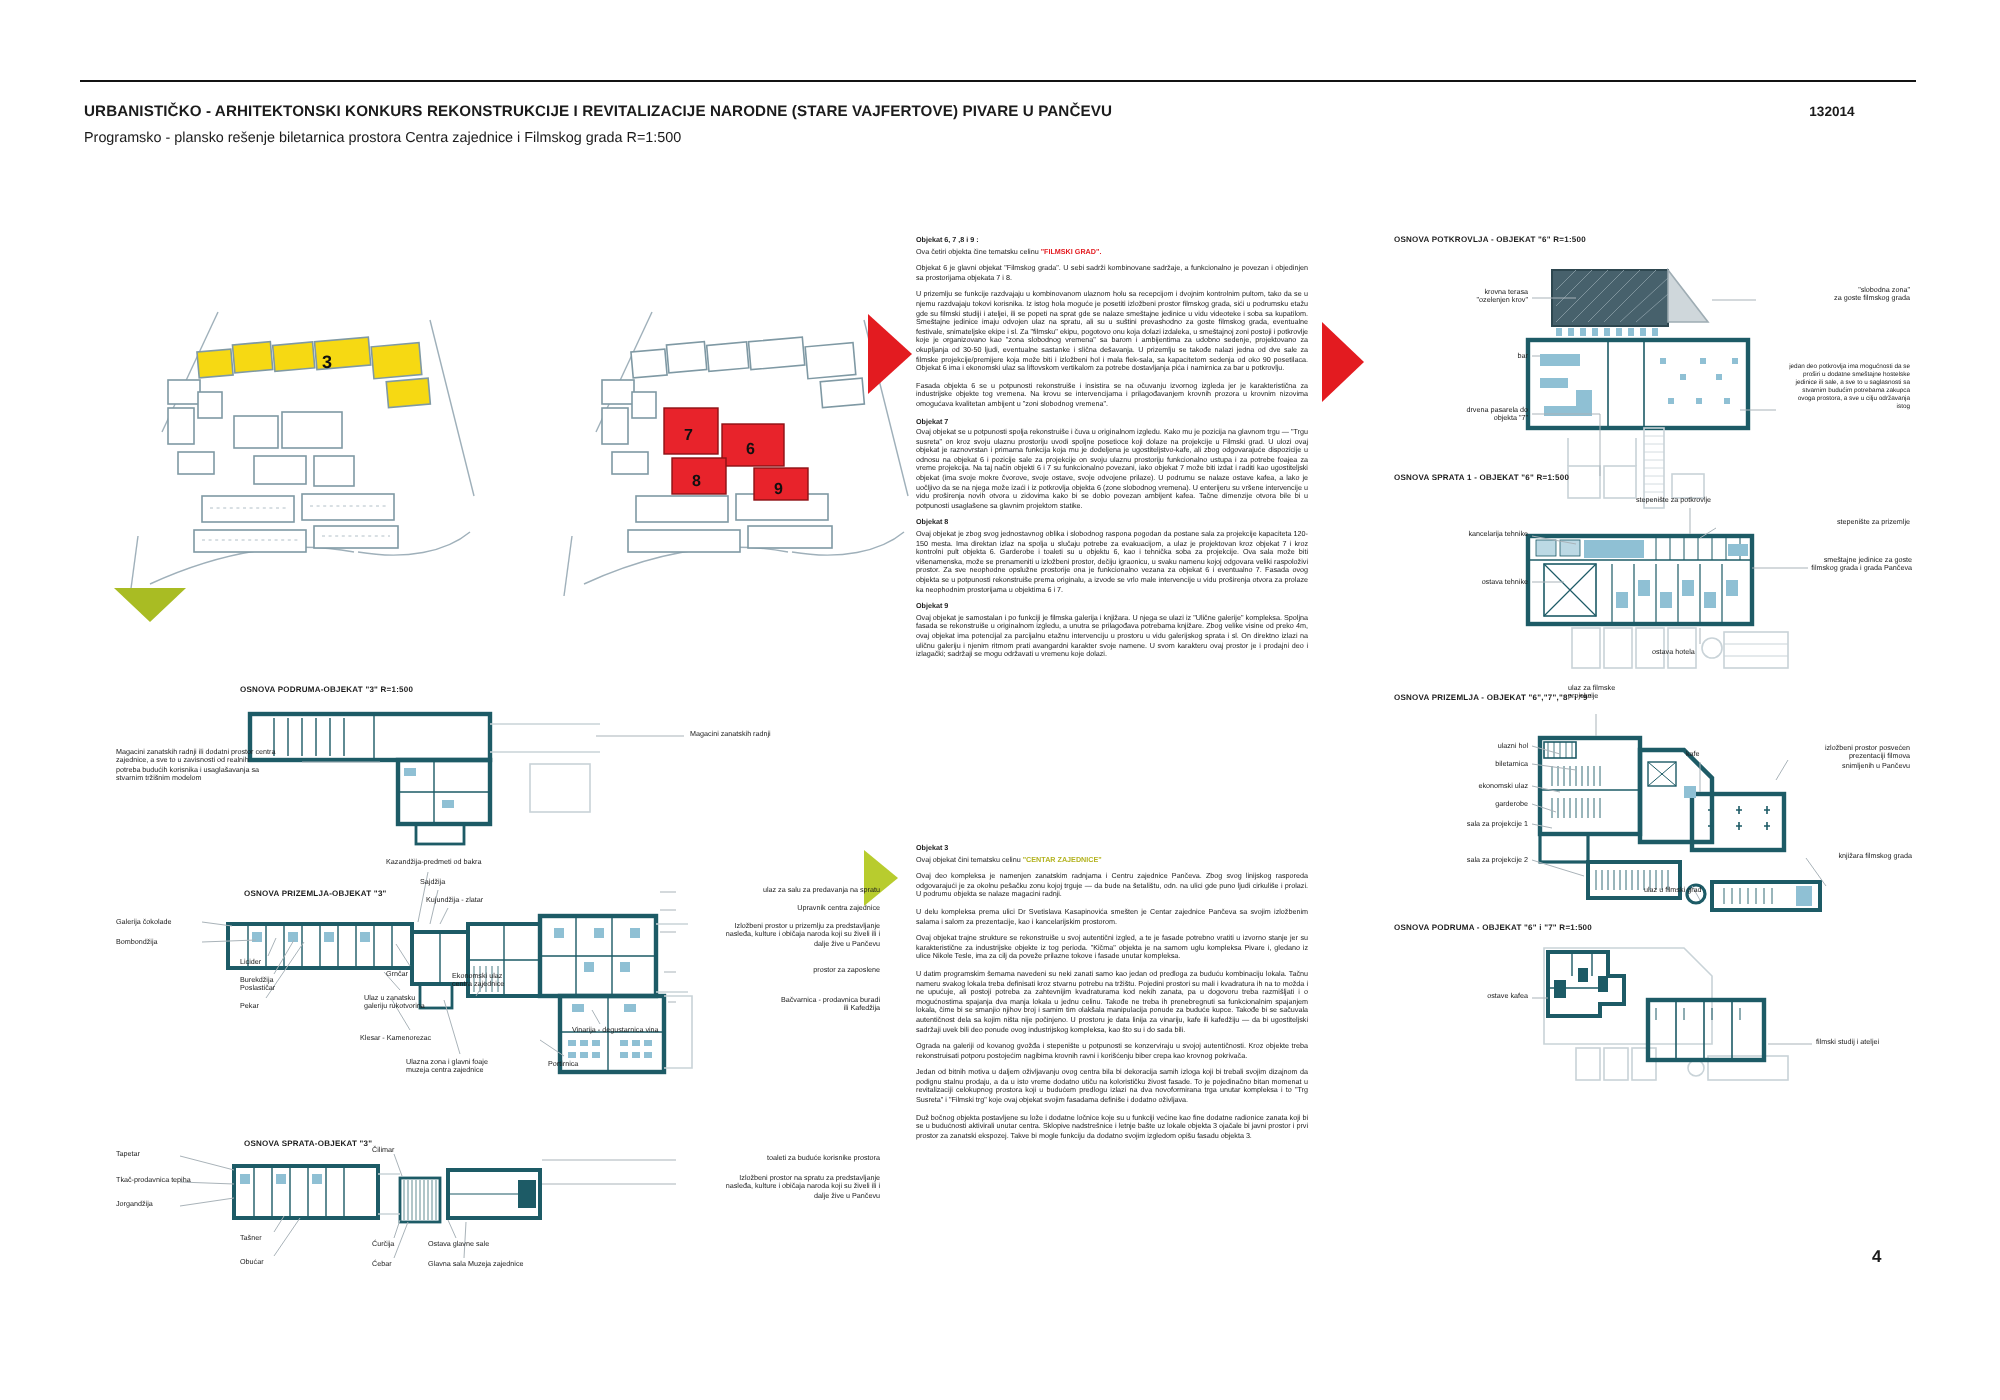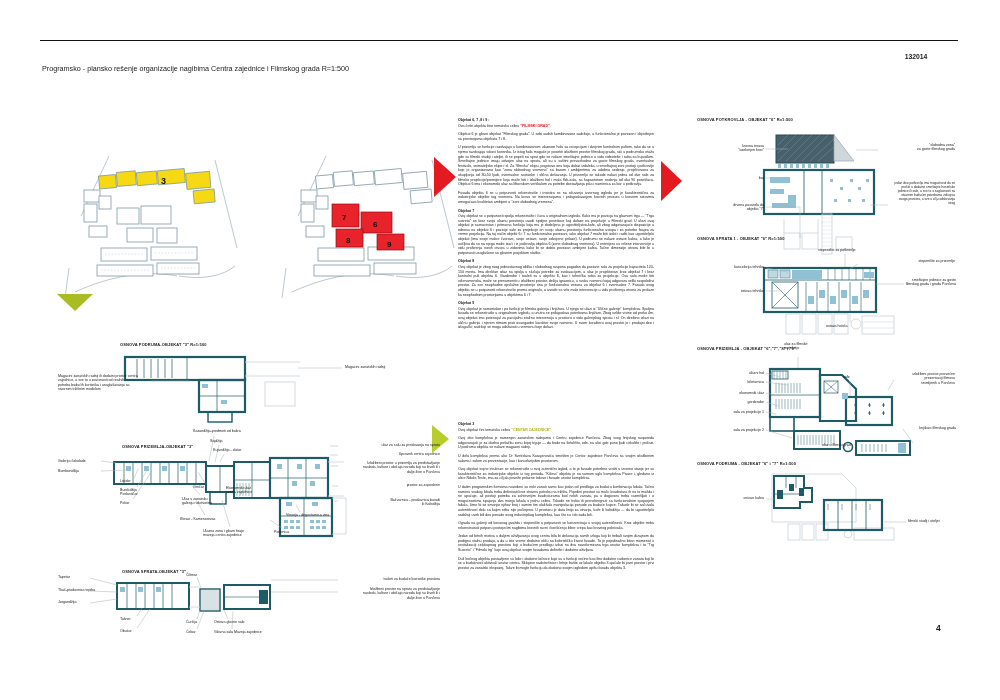--- a/index.html
+++ b/index.html
@@ -369,21 +369,22 @@
       <line x1="850" y1="381" x2="850" y2="396"></line>
         <line x1="894" y1="380" x2="888" y2="390"></line>
       <line x1="903" y1="429" x2="913" y2="443"></line>
         <line x1="846" y1="443" x2="850" y2="450"></line>
       <line x1="766" y1="499" x2="774" y2="499"></line>
         <line x1="884" y1="522" x2="906" y2="522"></line>
     </g>
   </svg>
 
   <div class="rule"></div>
-  <div class="subtitle">Programsko - plansko rešenje organizacije nagibima Centra zajednice i Filmskog grada  R=1:500</div>
+  <div class="title">URBANISTIČKO - ARHITEKTONSKI KONKURS REKONSTRUKCIJE I REVITALIZACIJE NARODNE (STARE VAJFERTOVE) PIVARE U PANČEVU</div>
+  <div class="subtitle">Programsko - plansko rešenje biletarnica prostora Centra zajednice i Filmskog grada  R=1:500</div>
   <div class="code">132014</div>
   <div class="pagenum">4</div>
 
   <div class="tri tri-right" style="left:434px;top:157px;width:22px;height:40px;background:#e31b20"></div>
   <div class="tri tri-right" style="left:661px;top:161px;width:21px;height:40px;background:#e31b20"></div>
   <div class="tri tri-down" style="left:57px;top:294px;width:36px;height:17px;background:#a9bc23"></div>
   <div class="tri tri-right" style="left:432px;top:425px;width:17px;height:28px;background:#b8cc2e"></div>
 
   <div class="ptitle" style="left:120px;top:342px">OSNOVA PODRUMA-OBJEKAT "3"   R=1:500</div>
   <div class="lbl" style="left:58px;top:374px;width:94px">Magacini zanatskih radnji ili dodatni prostor centra

